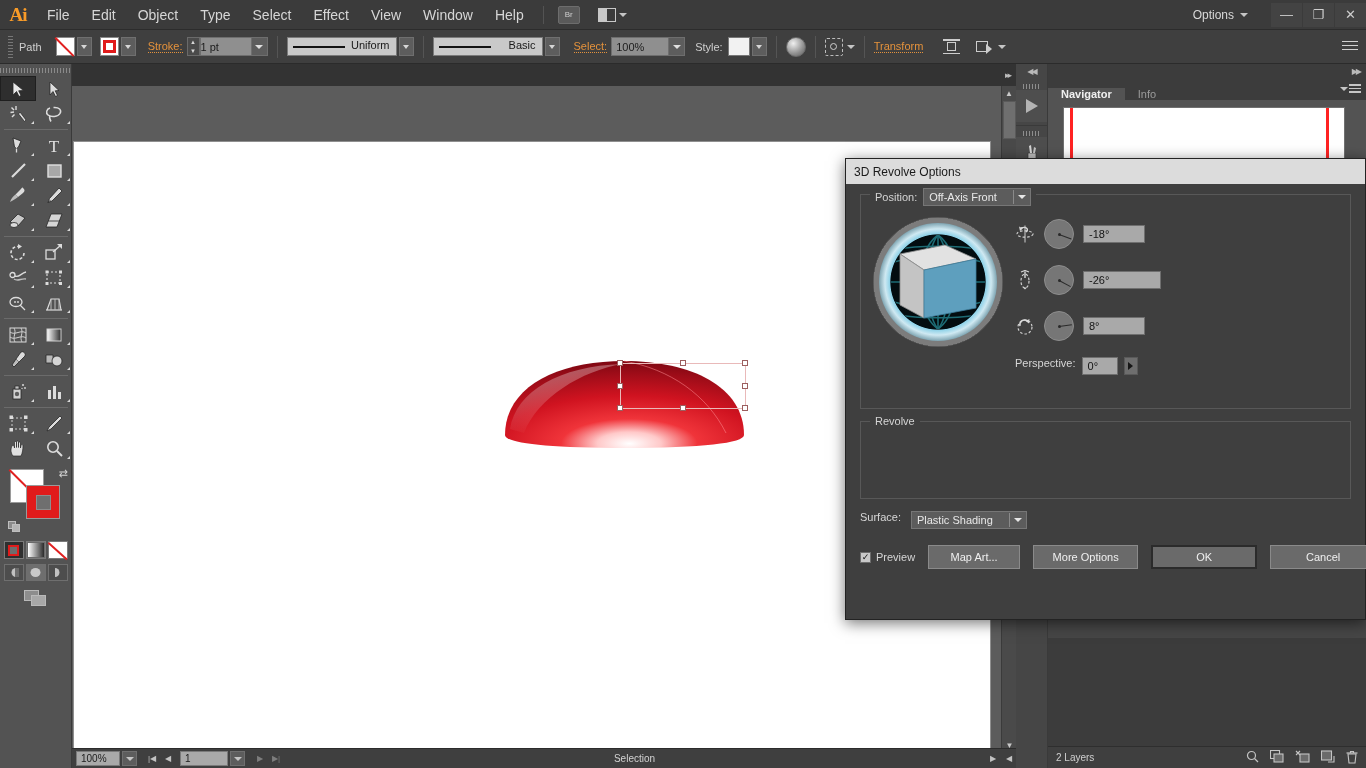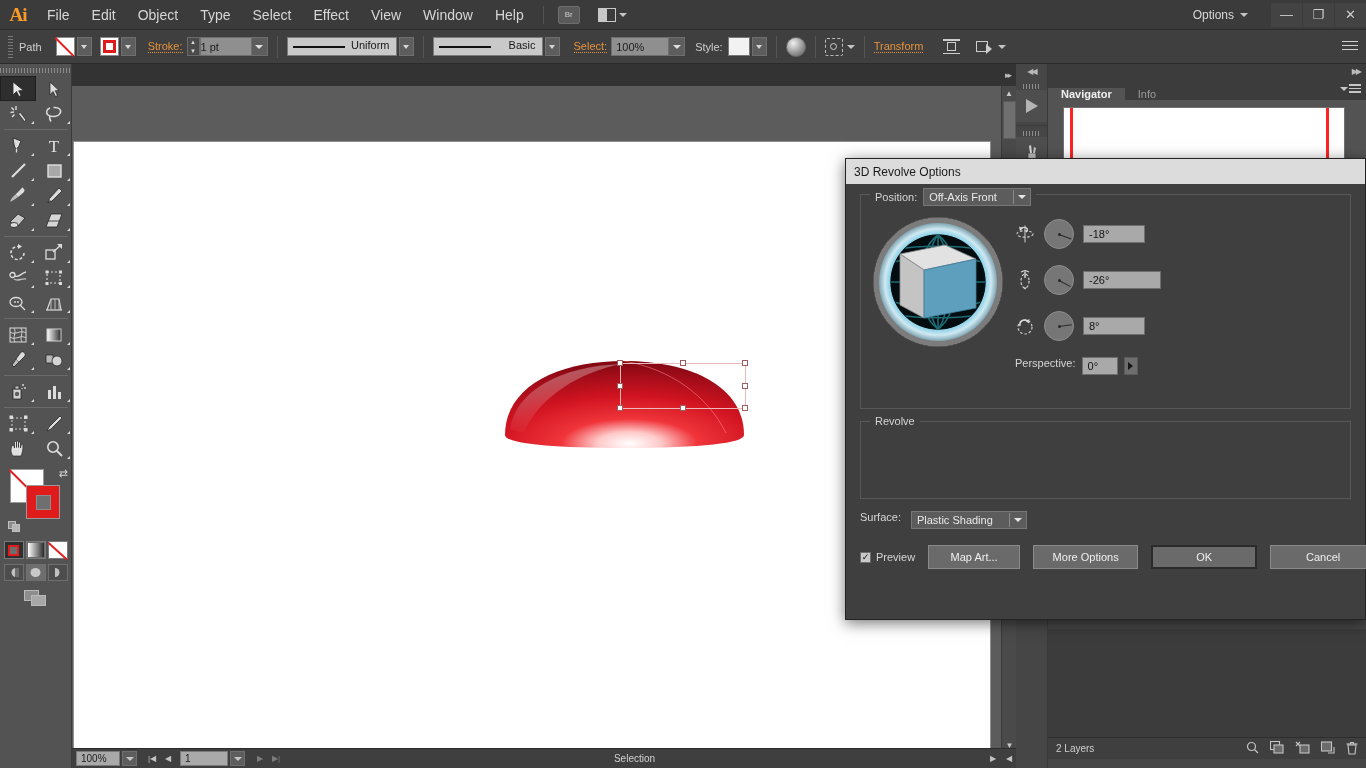--- a/index.html
+++ b/index.html
@@ -205,21 +205,21 @@
   .panel-collapse{height:15px;display:flex;align-items:center;justify-content:flex-end;
     padding-right:6px;color:#b9b9b9;font-size:8px;letter-spacing:-2px;background:#3c3c3c;}
   .tabrow{height:21px;background:#3c3c3c;display:flex;align-items:flex-end;position:relative;}
   .ptab{padding:0 13px;display:flex;align-items:center;font-size:11px;color:#9b9b9b;}
   .ptab.active{background:#535353;color:#f0f0f0;font-weight:bold;}
   .panelmenu{position:absolute;right:5px;top:5px;display:flex;align-items:center;gap:1px;}
   .navigator-body{height:200px;background:#535353;position:relative;}
   .nav-art{position:absolute;left:15px;top:7px;width:282px;height:178px;background:#fff;
     border:1px solid #707070;}
   .nav-vline{position:absolute;width:3px;top:0;bottom:0;background:#f22;}
-  .layerspanel{position:absolute;bottom:9px;left:0;width:318px;height:130px;background:#3c3c3c;}
+  .layerspanel{position:absolute;bottom:0;left:0;width:318px;height:130px;background:#3c3c3c;}
   .layers-status{position:absolute;bottom:0;left:0;width:318px;height:22px;background:#3f3f3f;
     border-top:1px solid #2e2e2e;display:flex;align-items:center;padding:0 8px;}
   .layers-status .lbl{font-size:10px;color:#cfcfcf;}
   .layers-icons{margin-left:auto;display:flex;gap:11px;align-items:center;}
 
   
   .dialog{
     position:absolute; left:845px; top:158px; width:521px; height:462px;
     background:#3f3f3f; border:1px solid #232323;
     box-shadow:0 3px 14px rgba(0,0,0,.55);

